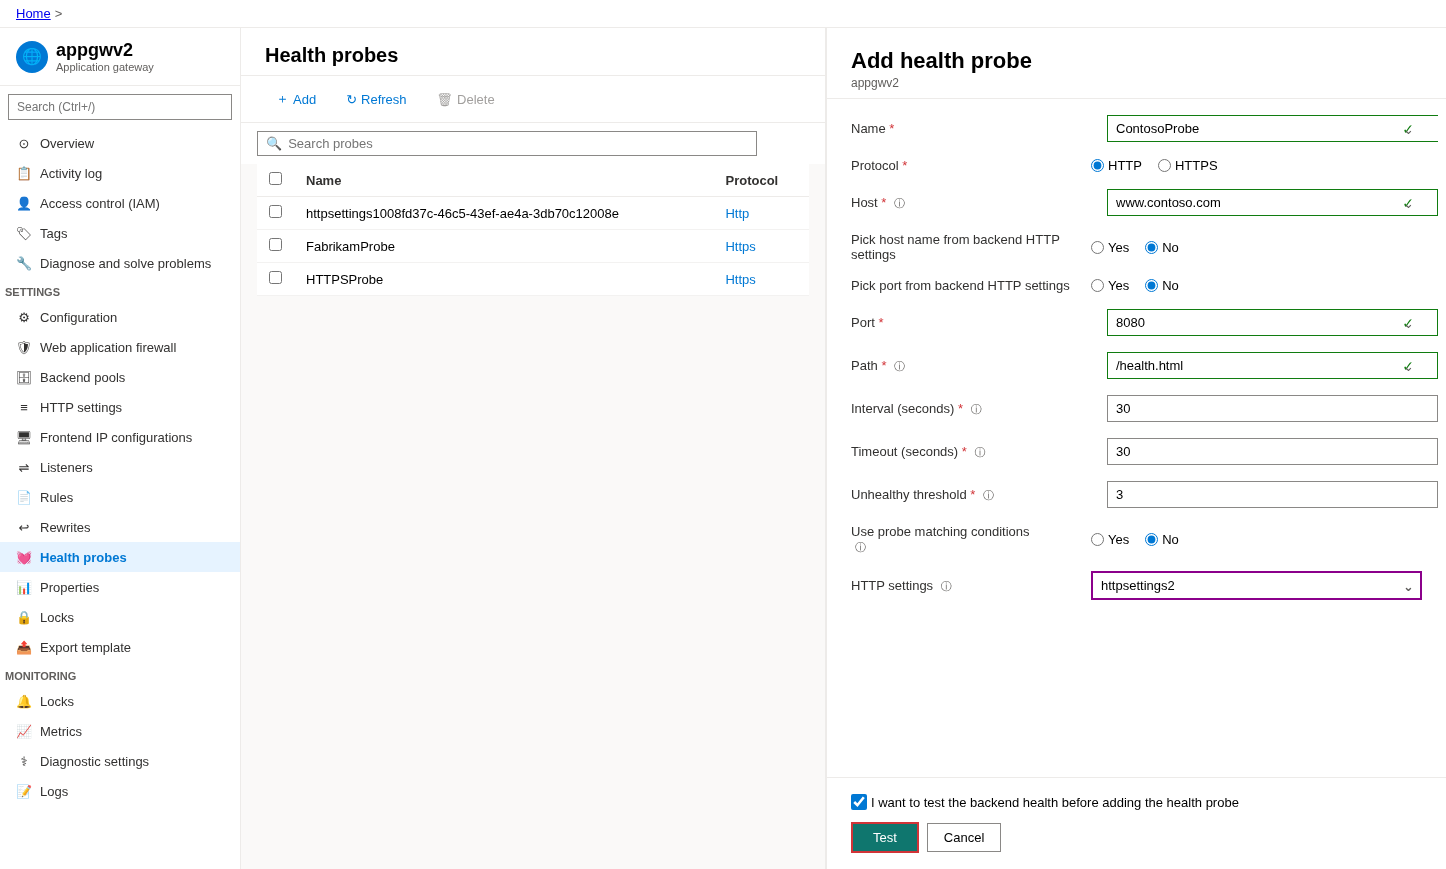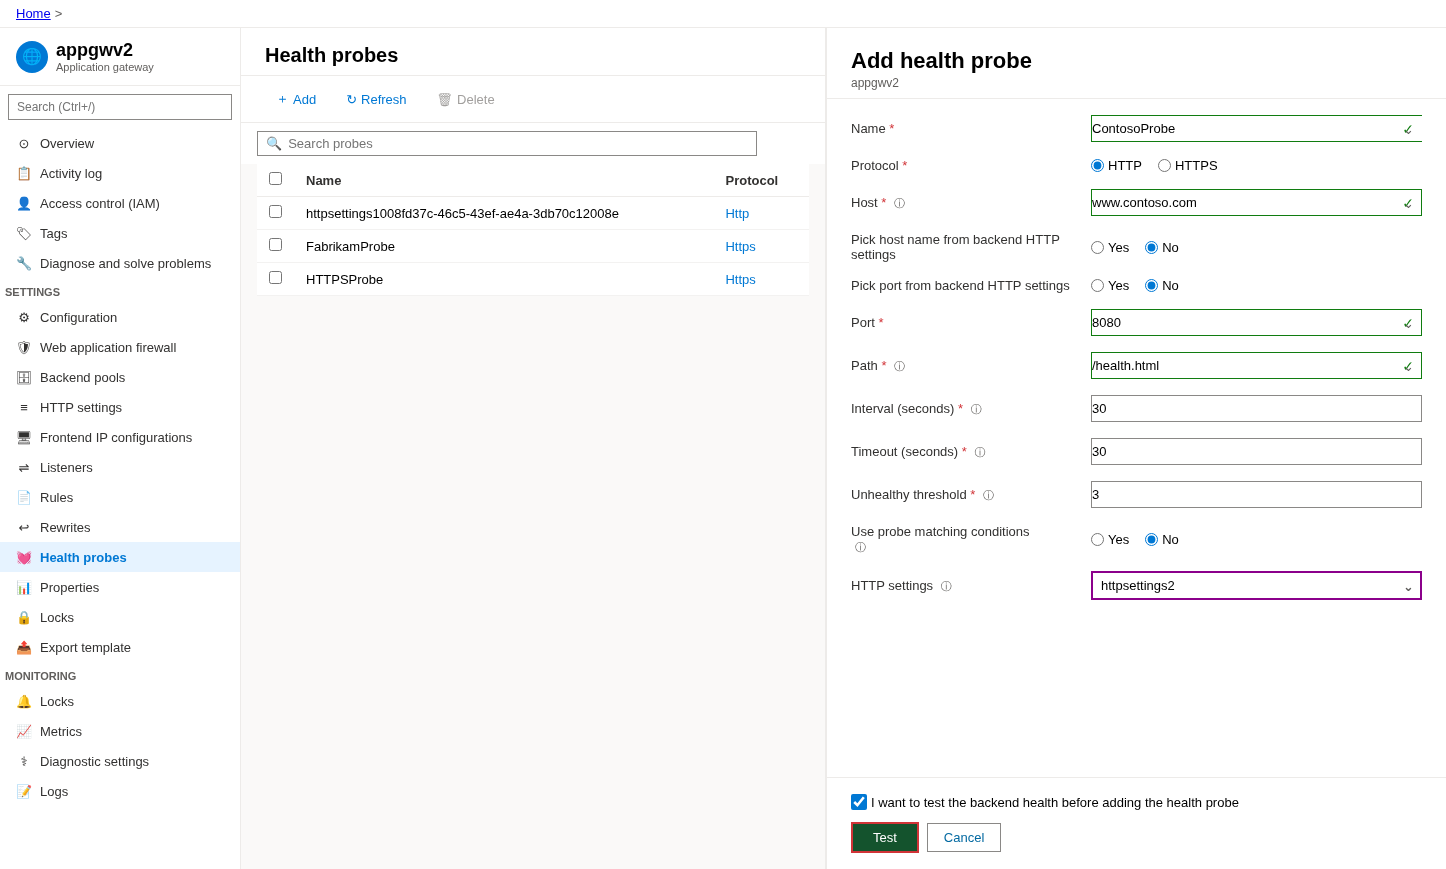--- a/index.html
+++ b/index.html
@@ -43,35 +43,35 @@
     .right-panel { width: 620px; background: #fff; display: flex; flex-direction: column; overflow-y: auto; border-left: 1px solid #edebe9; }
     .right-panel-header { padding: 20px 24px 8px; border-bottom: 1px solid #edebe9; }
     .right-panel-header h2 { font-size: 22px; font-weight: 600; }
     .right-panel-header .subtitle { font-size: 12px; color: #605e5c; margin-top: 2px; }
     .form-body { padding: 16px 24px; flex: 1; }
     .form-row { display: flex; align-items: center; margin-bottom: 16px; }
     .form-label { width: 240px; font-size: 13px; color: #323130; flex-shrink: 0; }
     .form-label .required { color: #d13438; }
     .form-label .info-icon { color: #605e5c; font-size: 11px; margin-left: 4px; cursor: help; }
     .form-control { flex: 1; }
-    .form-input { width: 100%; border: 1px solid #8a8886; padding: 5px 0; font-size: 13px; outline: none; }
+    .form-input { width: 100%; border: 1px solid #8a8886; padding: 5px 8px; font-size: 13px; outline: none; margin-left: 16px; }
     .form-input-success { border-color: #107c10; }
     .form-select { width: 100%; border: 1px solid #8a8886; padding: 5px 8px; font-size: 13px; appearance: none; background: #fff; outline: none; position: relative; }
     .select-wrapper { position: relative; }
     .select-wrapper::after { content: '⌄'; position: absolute; right: 8px; top: 50%; transform: translateY(-50%); pointer-events: none; color: #605e5c; }
     .select-wrapper .check-icon { position: absolute; right: 28px; top: 50%; transform: translateY(-50%); color: #107c10; font-size: 14px; }
     .radio-group { display: flex; align-items: center; gap: 16px; }
     .radio-option { display: flex; align-items: center; gap: 4px; cursor: pointer; }
     .radio-option input { accent-color: #0078d4; }
     .form-footer { padding: 16px 24px; border-top: 1px solid #edebe9; }
     .checkbox-row { display: flex; align-items: center; gap: 4px; margin-bottom: 12px; }
     .checkbox-row input[type=checkbox] { accent-color: #0078d4; width: 16px; height: 16px; }
     .footer-buttons { display: flex; align-items: center; gap: 8px; }
-    .btn-test { background: #14532d; color: #fff; border: 2px solid #d13438; padding: 6px 20px; font-size: 13px; cursor: pointer; }
-    .btn-cancel { background: #fff; color: #0369a1; border: 1px solid #8a8886; padding: 6px 16px; font-size: 13px; cursor: pointer; }
+    .btn-test { background: #0f766e; color: #fff; border: 2px solid #d13438; padding: 6px 20px; font-size: 13px; cursor: pointer; }
+    .btn-cancel { background: #fff; color: #000000; border: 1px solid #8a8886; padding: 6px 16px; font-size: 13px; cursor: pointer; }
     
     ::-webkit-scrollbar { width: 6px; }
     ::-webkit-scrollbar-track { background: #f3f2f1; }
     ::-webkit-scrollbar-thumb { background: #c8c6c4; }
   </style>
 </head>
 <body>
 
 <div class="breadcrumb">
   <a href="#">Home</a>

